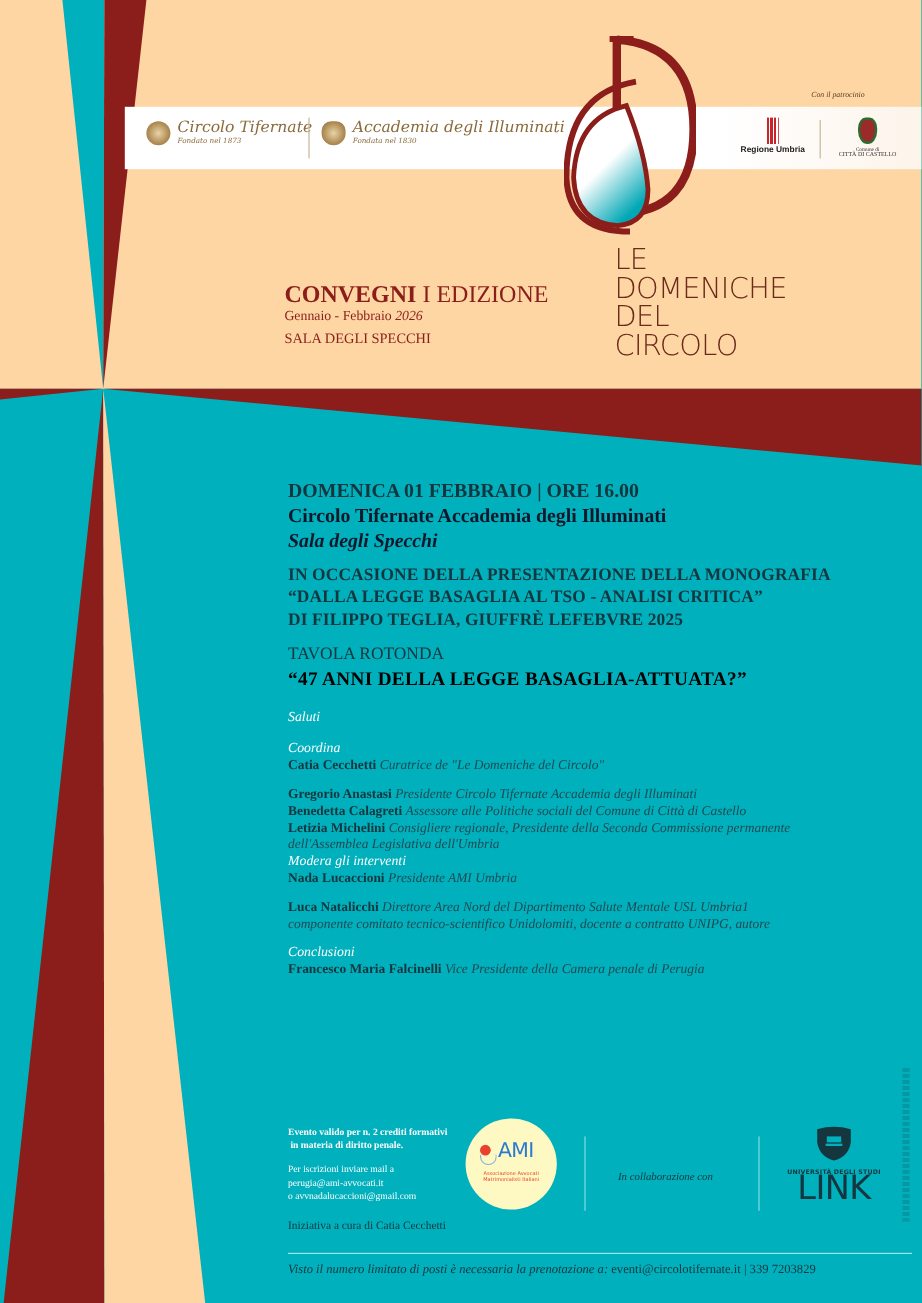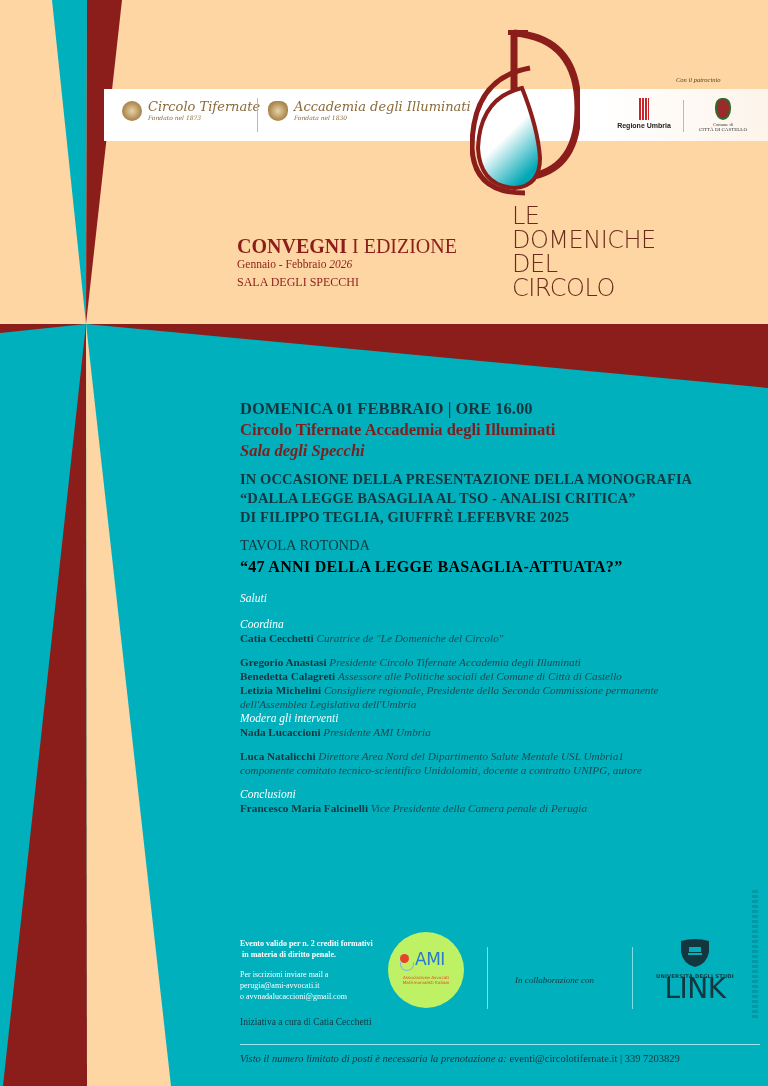--- a/index.html
+++ b/index.html
@@ -6,34 +6,34 @@
   body { width:768px; height:1086px; position:relative; overflow:hidden; background:#00b0bd; font-family:"Liberation Serif", "DejaVu Serif", serif; }
   .bg { position:absolute; left:0; top:0; width:768px; height:1086px; }
   .abs { position:absolute; }
   .banner { position:absolute; left:104px; top:89px; width:664px; height:52px; background:linear-gradient(to right,#ffffff 0%,#ffffff 75%,#fdf4ea 100%); }
   .logo-text { font-family:"DejaVu Serif", serif; font-style:italic; color:#8a6a3a; }
   .logo-sub { font-family:"DejaVu Serif", serif; font-style:italic; color:#8a6a3a; font-size:6px; }
   .seal { width:20px; height:20px; border-radius:50%; background:radial-gradient(circle,#e8d3a8 0%,#b08d55 60%,#8a6a3a 100%); }
   .vdiv { width:1px; background:#c9b79a; }
   .maroon { color:#8b1d1a; }
   .dark { color:#14363e; }
-  .white { color:#7f1d1d; }
+  .white { color:#0f172a; }
   .title-circolo { font-family:"DejaVu Sans", sans-serif; font-weight:300; color:#6b2a1a; font-size:24px; line-height:24px; letter-spacing:-0.5px; }
   .main { position:absolute; left:240px; top:398px; width:520px; }
   .h1 { font-weight:bold; font-size:16.5px; line-height:21px; }
   .h2 { font-weight:bold; font-size:16.5px; line-height:21px; }
   .ital { font-style:italic; }
   .caps-bold { font-weight:bold; font-size:14.5px; line-height:19px; letter-spacing:0.1px; }
   .big-quote { font-weight:bold; font-size:16px; line-height:26px; color:#000000; letter-spacing:0.3px; }
   .small { font-size:11.2px; line-height:14px; }
   .name { font-weight:bold; color:#14363e; }
   .role { font-style:italic; color:#1c4a52; }
   .section-label { font-style:italic; color:#ffffff; font-size:11.5px; }
   .footer-box { position:absolute; left:240px; top:938px; font-size:8px; line-height:11px; color:#ffffff; }
-  .ami-circle { position:absolute; left:388px; top:932px; width:76px; height:76px; border-radius:50%; background:#bef264; }
+  .ami-circle { position:absolute; left:388px; top:932px; width:76px; height:76px; border-radius:50%; background:#fef9c3; }
   .link-logo { position:absolute; left:655px; top:938px; width:80px; text-align:center; color:#14363e; }
   .bottom-line { position:absolute; left:240px; top:1044px; width:520px; height:1px; background:#9ae6ec; }
 </style>
 </head>
 <body>
 
 <svg class="bg" viewBox="0 0 768 1086" width="768" height="1086">
   <rect x="0" y="0" width="768" height="1086" fill="#00b0bd"></rect>
 
   <rect x="0" y="0" width="768" height="324" fill="#fed6a4"></rect>

